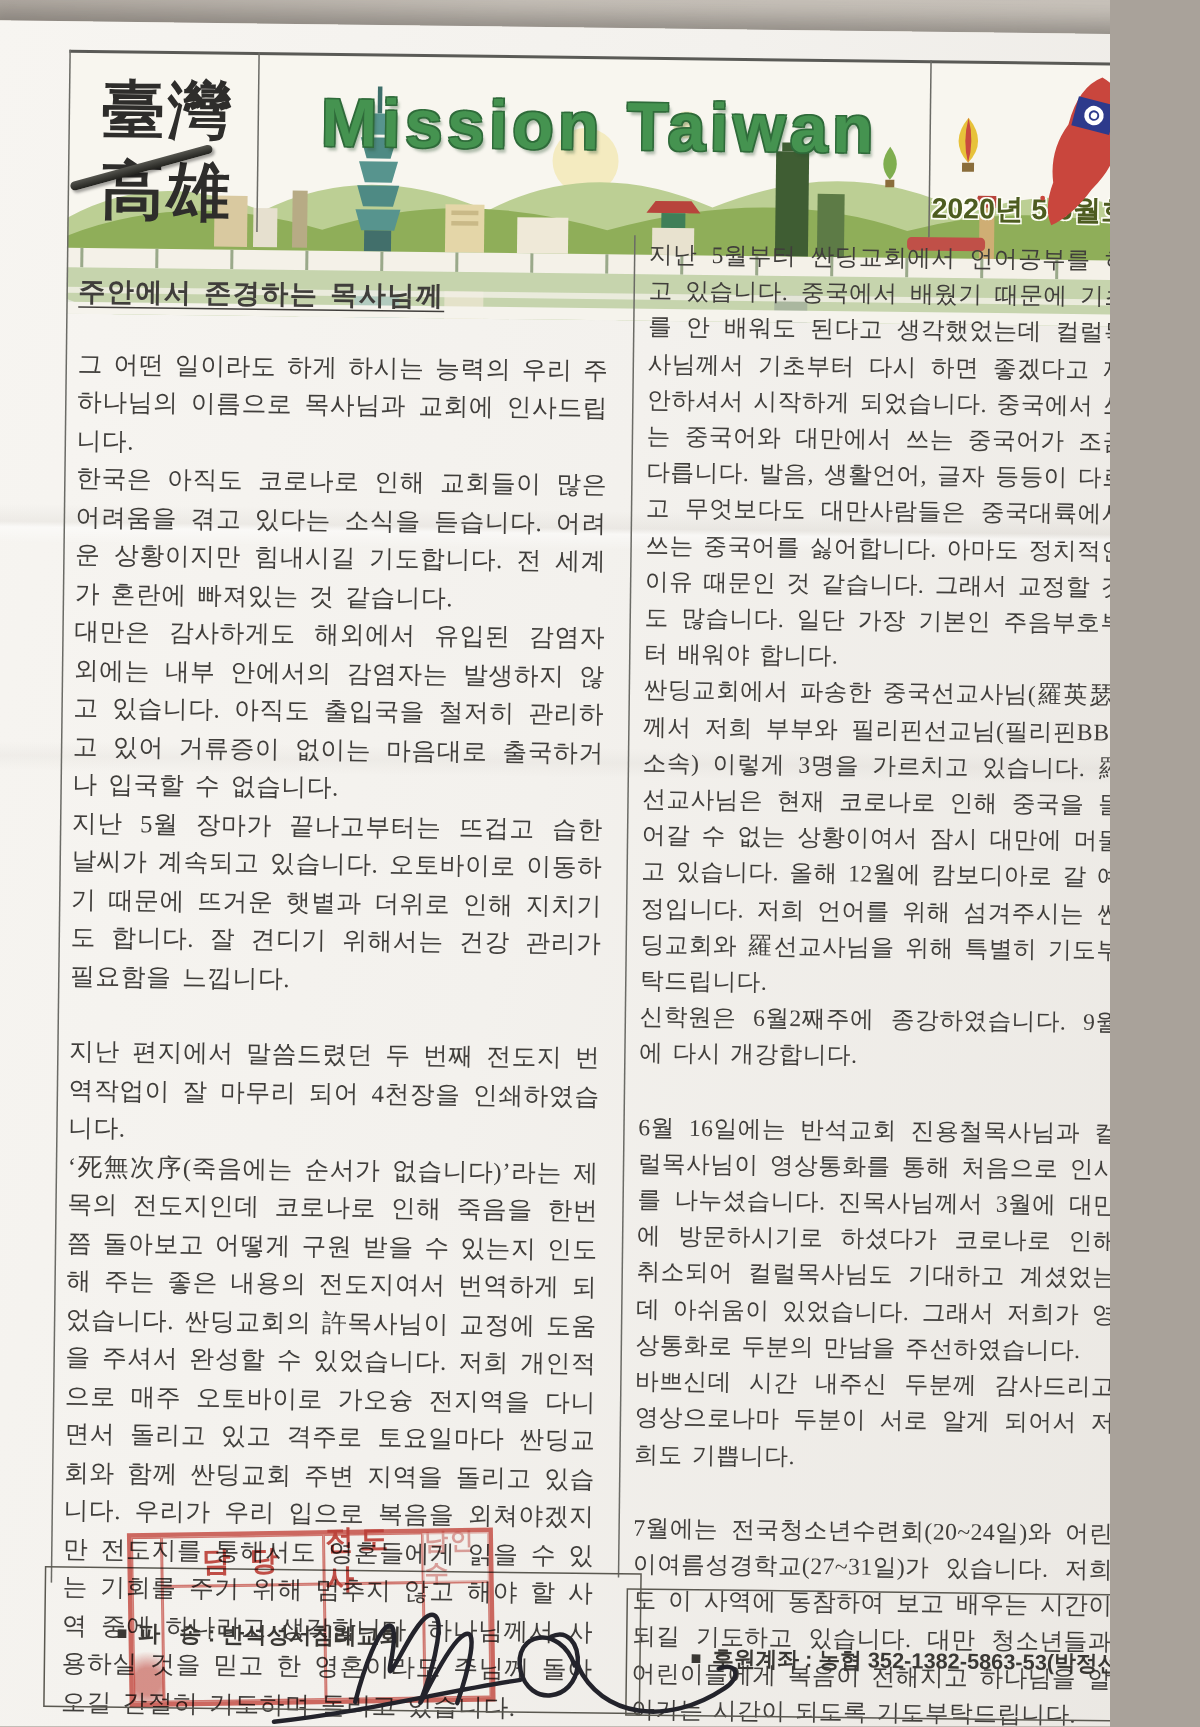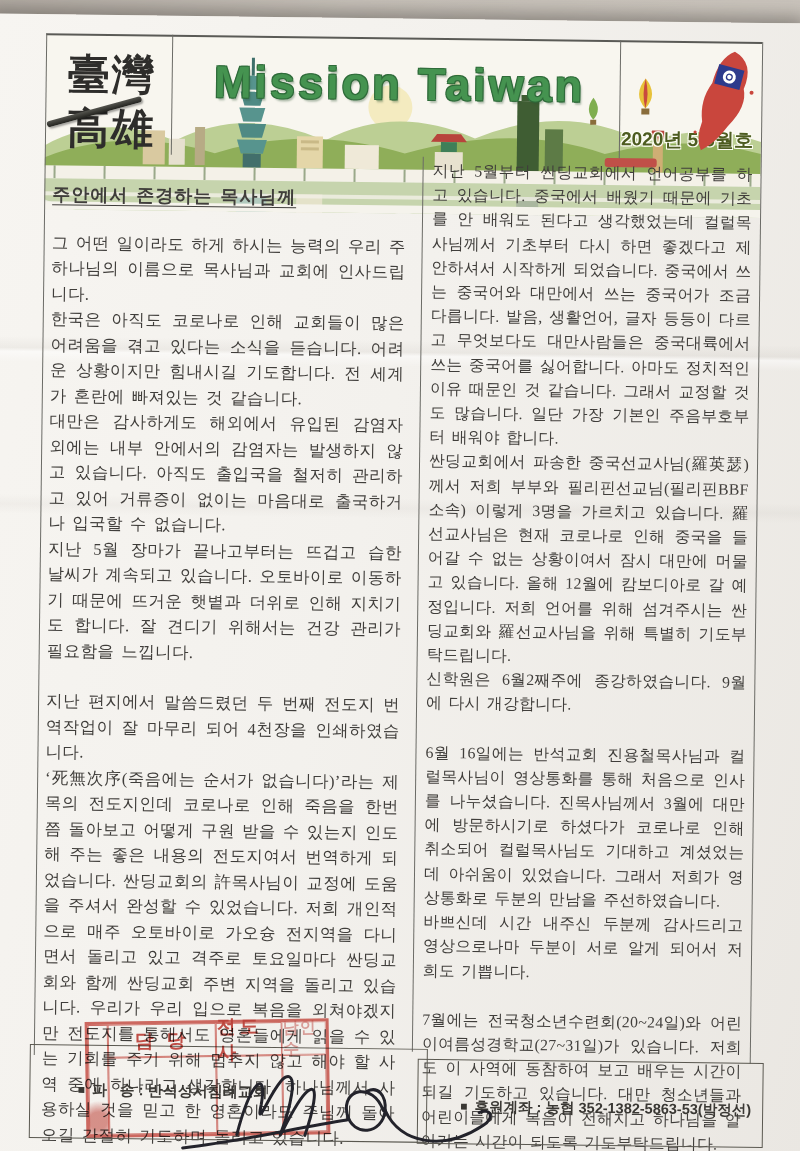--- a/index.html
+++ b/index.html
@@ -1,16 +1,16 @@
 <!DOCTYPE html>
 <html><head>
 <meta charset="utf-8">
 <style>
   html,body{margin:0;padding:0;background:#a9a29a;}
-  .photo{position:relative;width:800px;height:1151px;overflow:hidden;
+  .photo{position:relative;width:740px;height:1151px;overflow:hidden;
     background:linear-gradient(135deg,#b6afa7 0%,#c7c1b9 18%,#cfc9c1 100%);
     font-family:"Liberation Serif","DejaVu Serif",serif;}
   .paper{position:absolute;left:-6px;top:14px;width:820px;height:1160px;
     transform:rotate(0.7deg);transform-origin:40px 40px;
     background:linear-gradient(104deg,#f7f5f1 0%,#f3f1ed 45%,#eae7e2 100%);
     box-shadow:-8px -6px 18px rgba(60,55,50,.45);}
   .crease{position:absolute;left:0;top:322px;width:100%;height:26px;
     background:linear-gradient(180deg,rgba(255,255,255,0) 0%,rgba(120,110,100,.07) 45%,rgba(255,255,255,.5) 60%,rgba(255,255,255,0) 100%);}
   .crease2{position:absolute;left:0;top:480px;width:100%;height:20px;
     background:linear-gradient(180deg,rgba(255,255,255,0),rgba(120,110,100,.05),rgba(255,255,255,0));}

